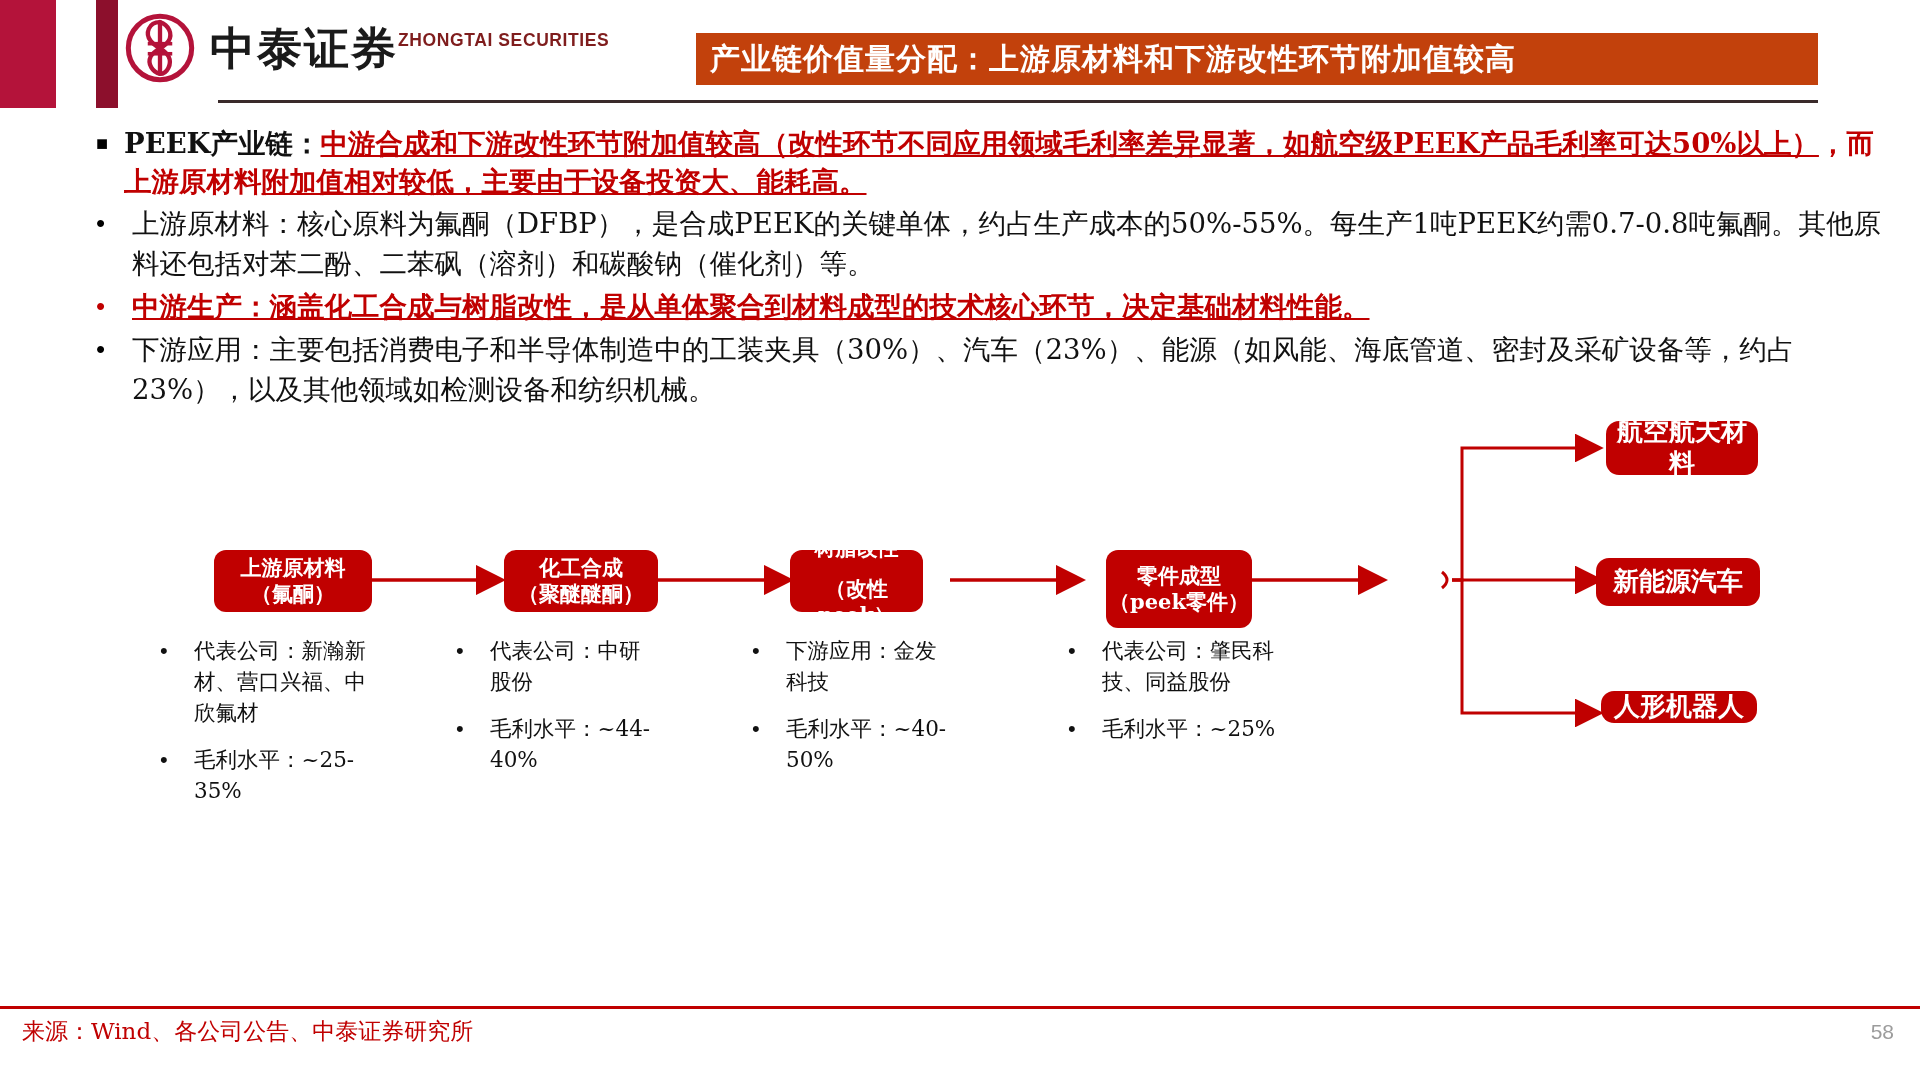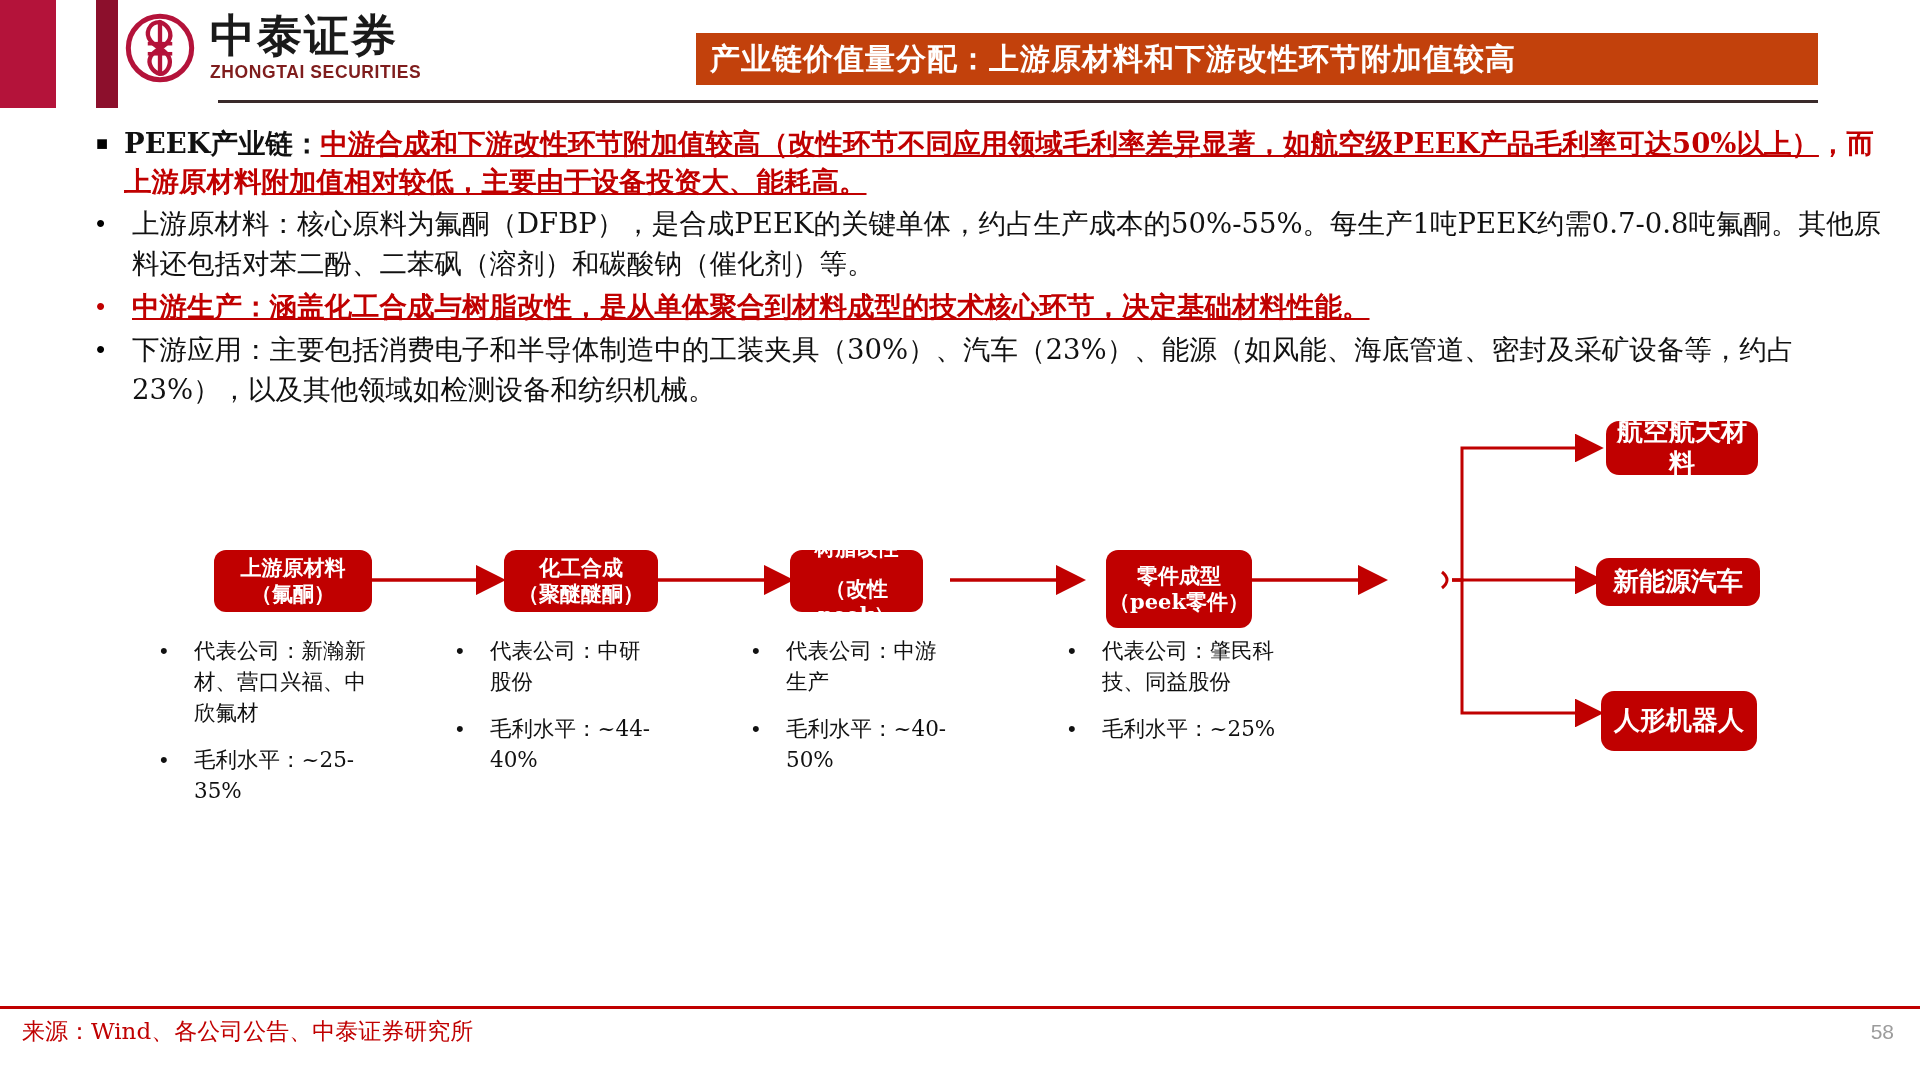--- a/index.html
+++ b/index.html
@@ -42,21 +42,21 @@
     background: #8c0f2c;
   }
   #brand {
     position: absolute;
     left: 124px; top: 12px;
     display: flex;
     align-items: center;
     gap: 14px;
   }
   #brand-logo-mark { width: 72px; height: 72px; display: block; }
-  #brand-words { display: flex; flex-direction: column; justify-content: space-between; }
+  #brand-words { display: flex; flex-direction: row; justify-content: space-between; }
   #brand-cn {
     font-size: 45px;
     font-weight: bold;
     letter-spacing: 2px;
     line-height: 1.0;
     color: #1a1a1a;
     font-family: "DejaVu Sans", "Liberation Sans", sans-serif;
   }
   #brand-en {
     font-size: 17.5px;
@@ -312,21 +312,21 @@
     <div>（peek零件）</div>
   </div>
 
   <div class="node app" style="left:1606px; top:21px; width:152px; height:54px;">
     <div>航空航天材</div>
     <div>料</div>
   </div>
   <div class="node app" style="left:1596px; top:158px; width:164px; height:48px;">
     <div>新能源汽车</div>
   </div>
-  <div class="node app" style="left:1601px; top:291px; width:156px; height:60px;">
+  <div class="node app" style="left:1601px; top:291px; width:156px; height:32px;">
     <div>人形机器人</div>
   </div>
 
   <div class="collist" style="left:160px; top:235px; width:220px;">
     <div class="cl-item">
       <span class="cl-mk">•</span>
       <span class="cl-tx">代表公司：新瀚新材、营口兴福、中欣氟材</span>
     </div>
     <div class="cl-item">
       <span class="cl-mk">•</span>
@@ -341,21 +341,21 @@
     </div>
     <div class="cl-item">
       <span class="cl-mk">•</span>
       <span class="cl-tx">毛利水平：~44-40%</span>
     </div>
   </div>
 
   <div class="collist" style="left:752px; top:235px; width:200px;">
     <div class="cl-item">
       <span class="cl-mk">•</span>
-      <span class="cl-tx">代表公司：中游生产</span>
+      <span class="cl-tx">下游应用：金发科技</span>
     </div>
     <div class="cl-item">
       <span class="cl-mk">•</span>
       <span class="cl-tx">毛利水平：~40-50%</span>
     </div>
   </div>
 
   <div class="collist" style="left:1068px; top:235px; width:210px;">
     <div class="cl-item">
       <span class="cl-mk">•</span>

